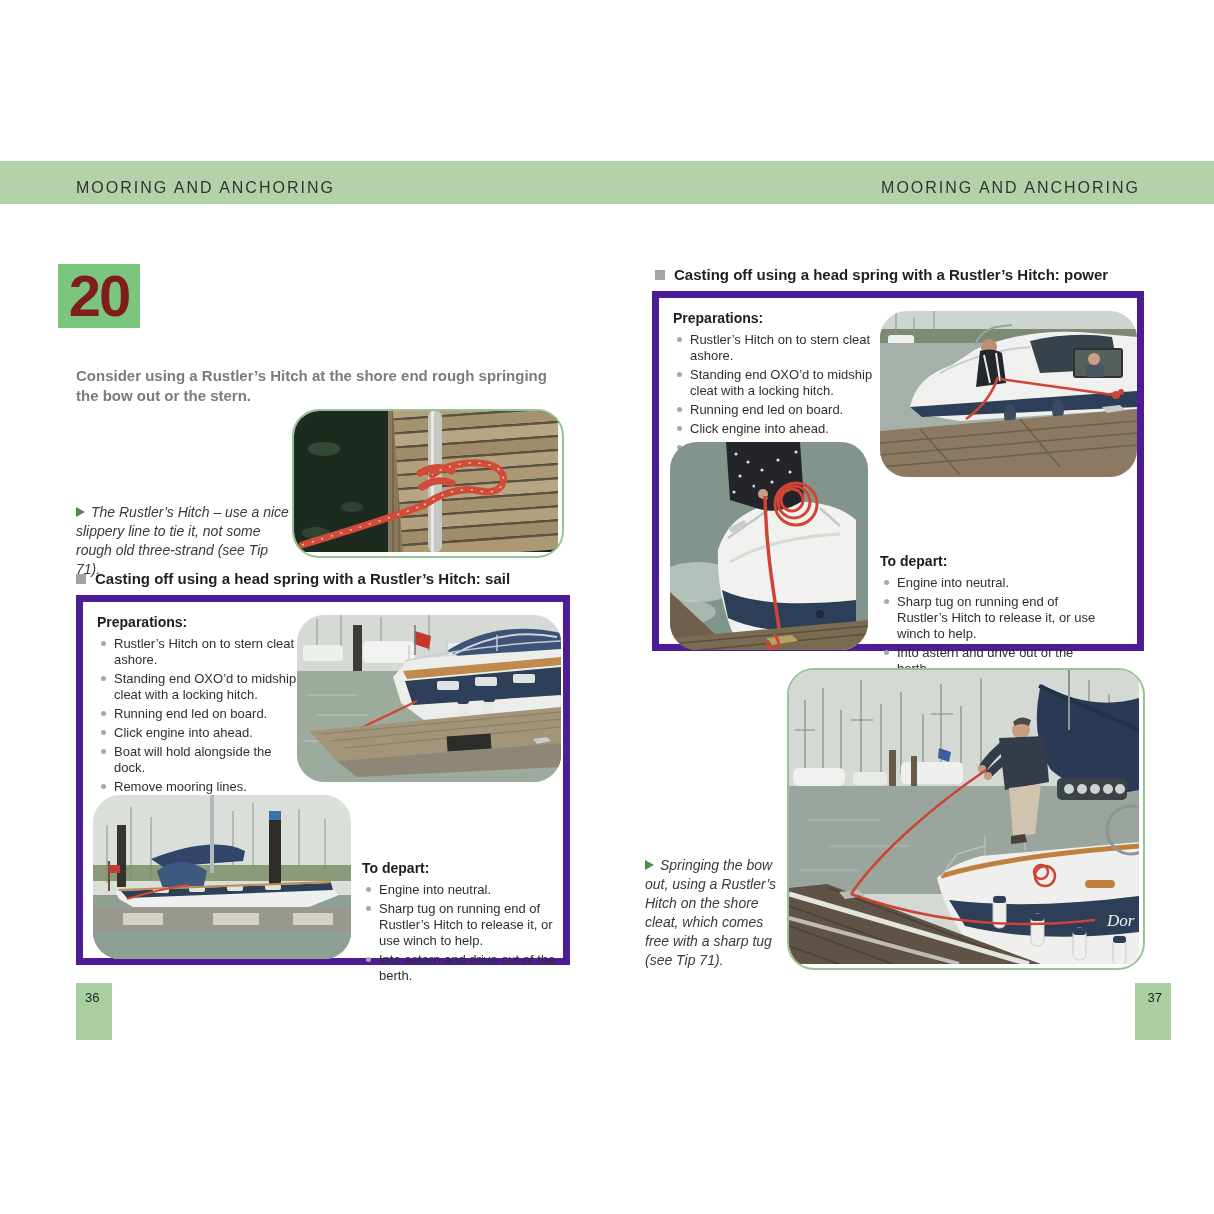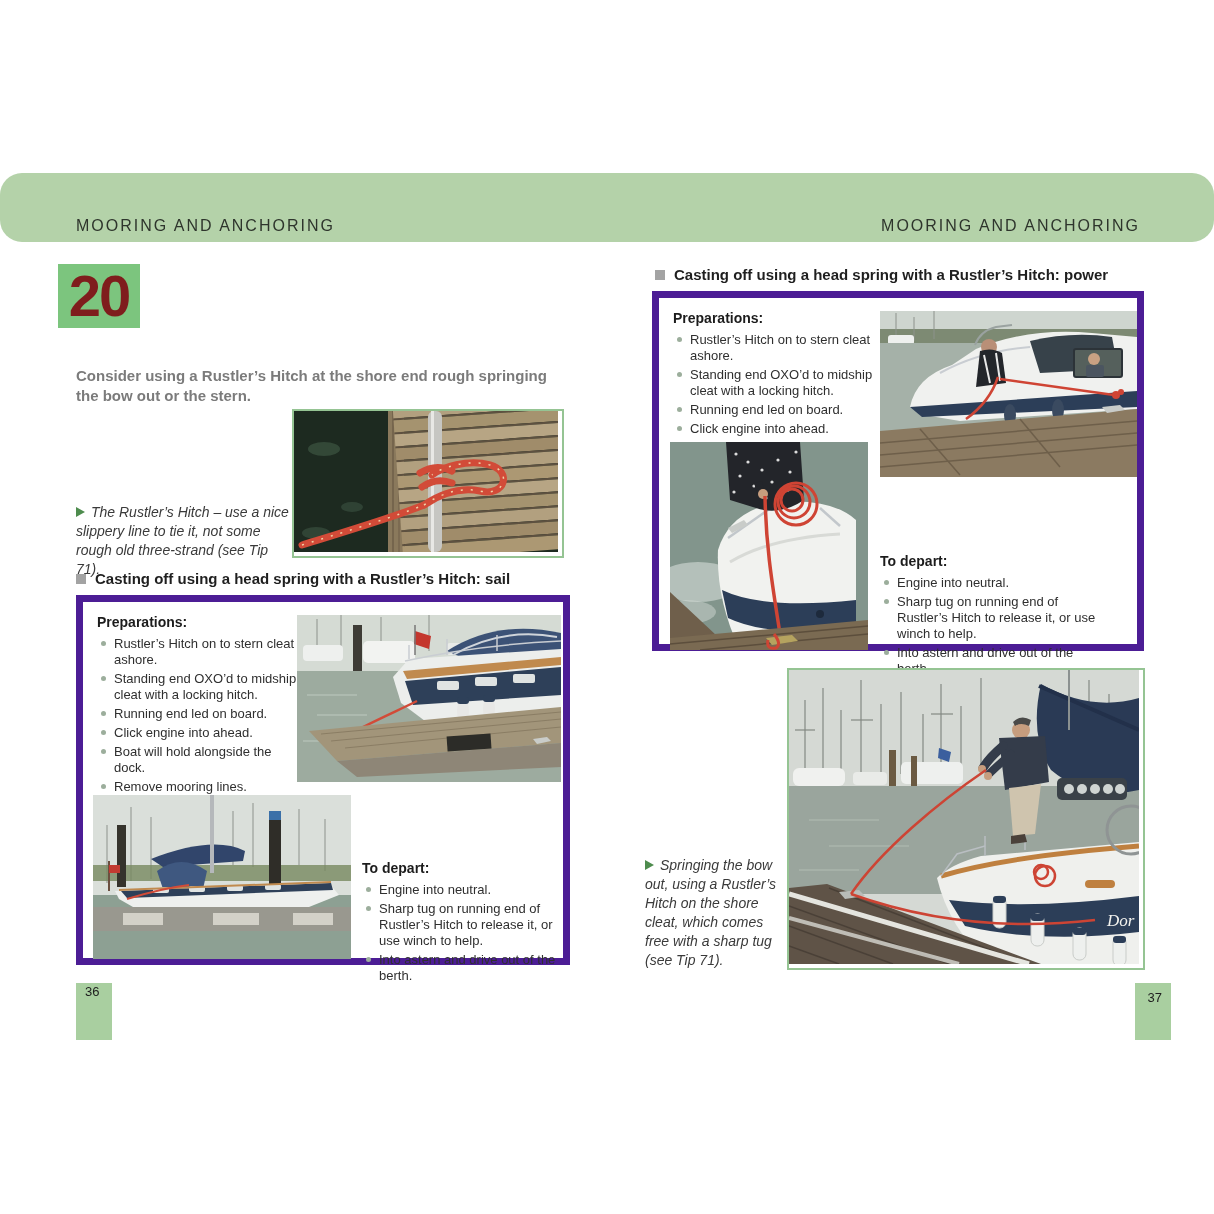--- a/index.html
+++ b/index.html
@@ -1,19 +1,19 @@
 <!DOCTYPE html>
 <html><head>
 <meta charset="utf-8">
 <style>
   html,body{margin:0;padding:0;background:#fff;}
   .spread{position:relative;width:1214px;height:1214px;background:#ffffff;overflow:hidden;
           font-family:"Liberation Sans",sans-serif;color:#222;}
   
-  .band{position:absolute;left:0;top:173px;width:1214px;height:69px;background:#b4d2a9;border-radius:22px;}
+  .band{position:absolute;left:0;top:161px;width:1214px;height:43px;background:#b4d2a9;}
   .band .hdr{position:absolute;bottom:7px;font-size:16px;letter-spacing:2px;color:#2e352c;}
   .band .hdr.left{left:76px;}
   .band .hdr.right{right:74px;}
   
   .tipbox{position:absolute;left:58px;top:264px;width:82px;height:64px;background:#7cc57e;
           display:flex;align-items:center;justify-content:center;}
   .tipbox span{font-size:58px;font-weight:600;color:#7f1d1d;letter-spacing:-2px;line-height:1;}
   .title{position:absolute;left:150px;top:258px;font-size:30px;line-height:35px;font-weight:600;
          color:#1d1d1d;letter-spacing:-0.3px;}
   
@@ -32,41 +32,41 @@
   .sh-power{left:655px;top:266px;}
   
   .gbox{position:absolute;background:#fff;border:7px solid #4c1d95;box-sizing:border-box;}
   .box-sail{left:76px;top:595px;width:494px;height:370px;}
   .box-power{left:652px;top:291px;width:492px;height:360px;}
   .ltitle{position:absolute;font-size:14px;font-weight:700;color:#1c1c1c;}
   .blist{position:absolute;margin:0;padding:0;list-style:none;}
   .blist li{position:relative;padding-left:15px;font-size:13px;line-height:16px;color:#2f2f2f;margin-bottom:3px;}
   .blist li::before{content:"";position:absolute;left:2px;top:5px;width:5px;height:5px;border-radius:50%;background:#9cae9c;}
   
-  .photo{position:absolute;overflow:hidden;}
+  .photo{position:absolute;overflow:hidden;border-radius:27px;}
   .photo svg{display:block;}
   .bordered{border:2px solid #95c493;box-sizing:content-box;}
   .ph-knot{left:292px;top:409px;width:268px;height:145px;}
   .ph-sail1{left:214px;top:13px;width:264px;height:167px;}
   .ph-sail2{left:10px;top:193px;width:258px;height:164px;}
   .ph-power{left:221px;top:13px;width:257px;height:166px;}
   .ph-bow{left:11px;top:144px;width:198px;height:208px;}
   .ph-big{left:787px;top:668px;width:354px;height:298px;}
   
   .box-sail .ltitle.prep{left:14px;top:12px;}
   .box-sail .blist.prep{left:16px;top:34px;width:202px;}
   .box-sail .ltitle.dep{left:279px;top:258px;}
   .box-sail .blist.dep{left:281px;top:280px;width:204px;}
   .box-power .ltitle.prep{left:14px;top:12px;}
   .box-power .blist.prep{left:16px;top:34px;width:206px;}
   .box-power .ltitle.dep{left:221px;top:255px;}
   .box-power .blist.dep{left:223px;top:277px;width:214px;}
   
   .badge{position:absolute;width:36px;height:57px;background:#a9cfa0;font-size:13px;color:#1e1e1e;box-sizing:border-box;}
-  .badge.b36{left:76px;top:983px;padding:1px 0 0 9px;}
+  .badge.b36{left:76px;top:983px;padding:7px 0 0 9px;}
   .badge.b37{left:1135px;top:983px;padding:7px 9px 0 0;text-align:right;}
 </style>
 </head>
 <body>
 
 <div class="spread">
 
   <div class="band">
     <div class="hdr left">MOORING AND ANCHORING</div>
     <div class="hdr right">MOORING AND ANCHORING</div>

